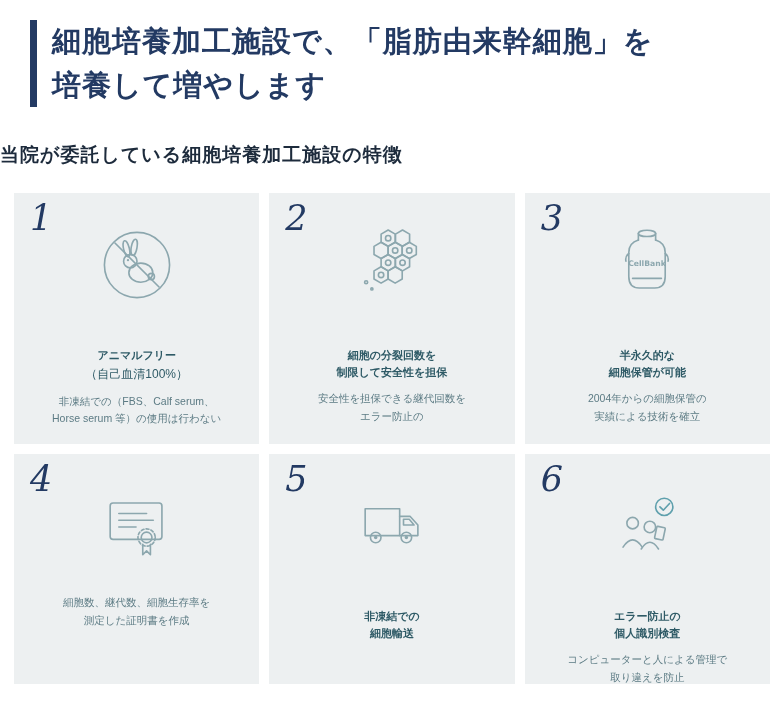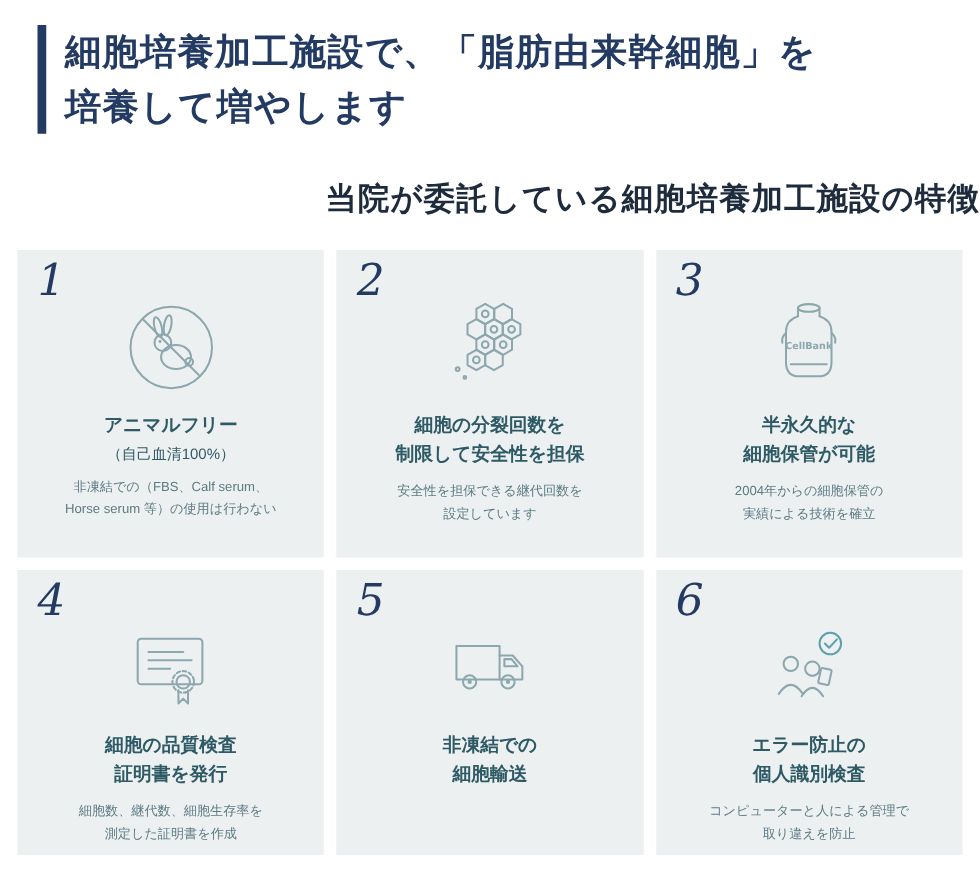--- a/index.html
+++ b/index.html
@@ -18,22 +18,22 @@
   .header{display:flex;align-items:stretch;padding:20px 20px 0 30px;}
   .header .bar{width:7px;background:var(--navy);margin-right:15px;flex:0 0 auto;}
   .main-title{
     font-family:"DejaVu Serif", serif;
     font-size:29px;font-weight:700;color:var(--navy);
     line-height:1.5;letter-spacing:1px;margin:0;
     white-space:pre-line;
   }
 
   .subtitle{
-    text-align:right;font-family:"DejaVu Serif", serif;
-    font-size:25px;font-weight:700;color:#1d2b3c;
+    text-align:left;font-family:"DejaVu Serif", serif;
+    font-size:19px;font-weight:700;color:#1d2b3c;
     margin-top:35px;letter-spacing:1px;
   }
 
   .grid{
     display:grid;grid-template-columns:repeat(3,1fr);
     grid-gap:10px;gap:10px;padding:0 14px;margin-top:25px;
   }
   .card{
     background:var(--card-bg);
     position:relative;
@@ -41,29 +41,29 @@
     padding:12px 10px 16px;
     text-align:center;
   }
   .card-number{
     position:absolute;top:4px;left:16px;
     font-family:"DejaVu Serif", serif;font-style:italic;
     font-size:35px;color:var(--navy);line-height:1.2;
   }
   .icon-wrap{
     height:104px;margin-top:14px;
-    display:flex;align-items:center;justify-content:center;
+    display:flex;justify-content:center;
   }
   .icon-wrap svg *{fill:none;stroke:var(--icon);stroke-width:1.7;stroke-linecap:round;stroke-linejoin:round;}
   .icon-wrap svg .fill{fill:var(--icon);stroke:none;}
   .icon-wrap svg .accent{stroke:var(--accent);}
   .icon-wrap svg text{stroke:none;fill:var(--icon);font-family:"DejaVu Sans", sans-serif;font-weight:bold;}
   .card-title{
-    font-size:15px;font-weight:bold;color:var(--title-teal);
-    line-height:1.5;margin-top:0;white-space:pre-line;
+    font-size:11px;font-weight:bold;color:var(--title-teal);
+    line-height:1.5;margin-top:24px;white-space:pre-line;
   }
   .card-subtitle{
     font-size:12px;font-weight:normal;color:var(--title-teal);
     margin-top:2px;
   }
   .card-desc{
     font-size:10.5px;color:var(--desc);line-height:1.7;
     margin-top:10px;white-space:pre-line;
   }
 </style>
@@ -124,21 +124,21 @@
           <circle cx="44" cy="45.6" r="2.8"></circle>
           <circle cx="59" cy="45.6" r="2.8"></circle>
           <circle cx="36.6" cy="58.4" r="2.8"></circle>
           <circle cx="21" cy="66" r="1.6"></circle>
           <circle cx="27" cy="73" r="1.1"></circle>
         </svg>
       </div>
       <div class="card-title">細胞の分裂回数を
 制限して安全性を担保</div>
       <div class="card-desc">安全性を担保できる継代回数を
-設定しています</div>
+エラー防止の</div>
     </div>
 
     <div class="card">
       <div class="card-number">3</div>
       <div class="icon-wrap">
         <svg width="92" height="92" viewBox="0 0 96 96">
           <ellipse cx="48" cy="15" rx="9" ry="3.2"></ellipse>
           <line x1="39" y1="15" x2="39" y2="22"></line>
           <line x1="57" y1="15" x2="57" y2="22"></line>
           <path d="M39 22 q-10 3 -10 13 v25 q0 12 11 12 h16 q11 0 11 -12 v-25 q0 -10 -10 -13"></path>
@@ -160,22 +160,20 @@
         <svg width="92" height="92" viewBox="0 0 96 96">
           <rect x="20" y="24" width="54" height="38" rx="3"></rect>
           <line x1="29" y1="35" x2="58" y2="35"></line>
           <line x1="29" y1="42" x2="65" y2="42"></line>
           <line x1="29" y1="49" x2="47" y2="49"></line>
           <circle cx="58" cy="60" r="9" stroke-dasharray="3 2.2"></circle>
           <circle cx="58" cy="60" r="5.6"></circle>
           <path d="M54 67 v11 l4 -4 4 4 v-11"></path>
         </svg>
       </div>
-      <div class="card-title">細胞の品質検査
-証明書を発行</div>
       <div class="card-desc">細胞数、継代数、細胞生存率を
 測定した証明書を作成</div>
     </div>
 
     <div class="card">
       <div class="card-number">5</div>
       <div class="icon-wrap">
         <svg width="92" height="92" viewBox="0 0 96 96">
           <rect x="20" y="30" width="36" height="28"></rect>
           <path d="M56 38 h11 l8 9 v11 h-19"></path>

